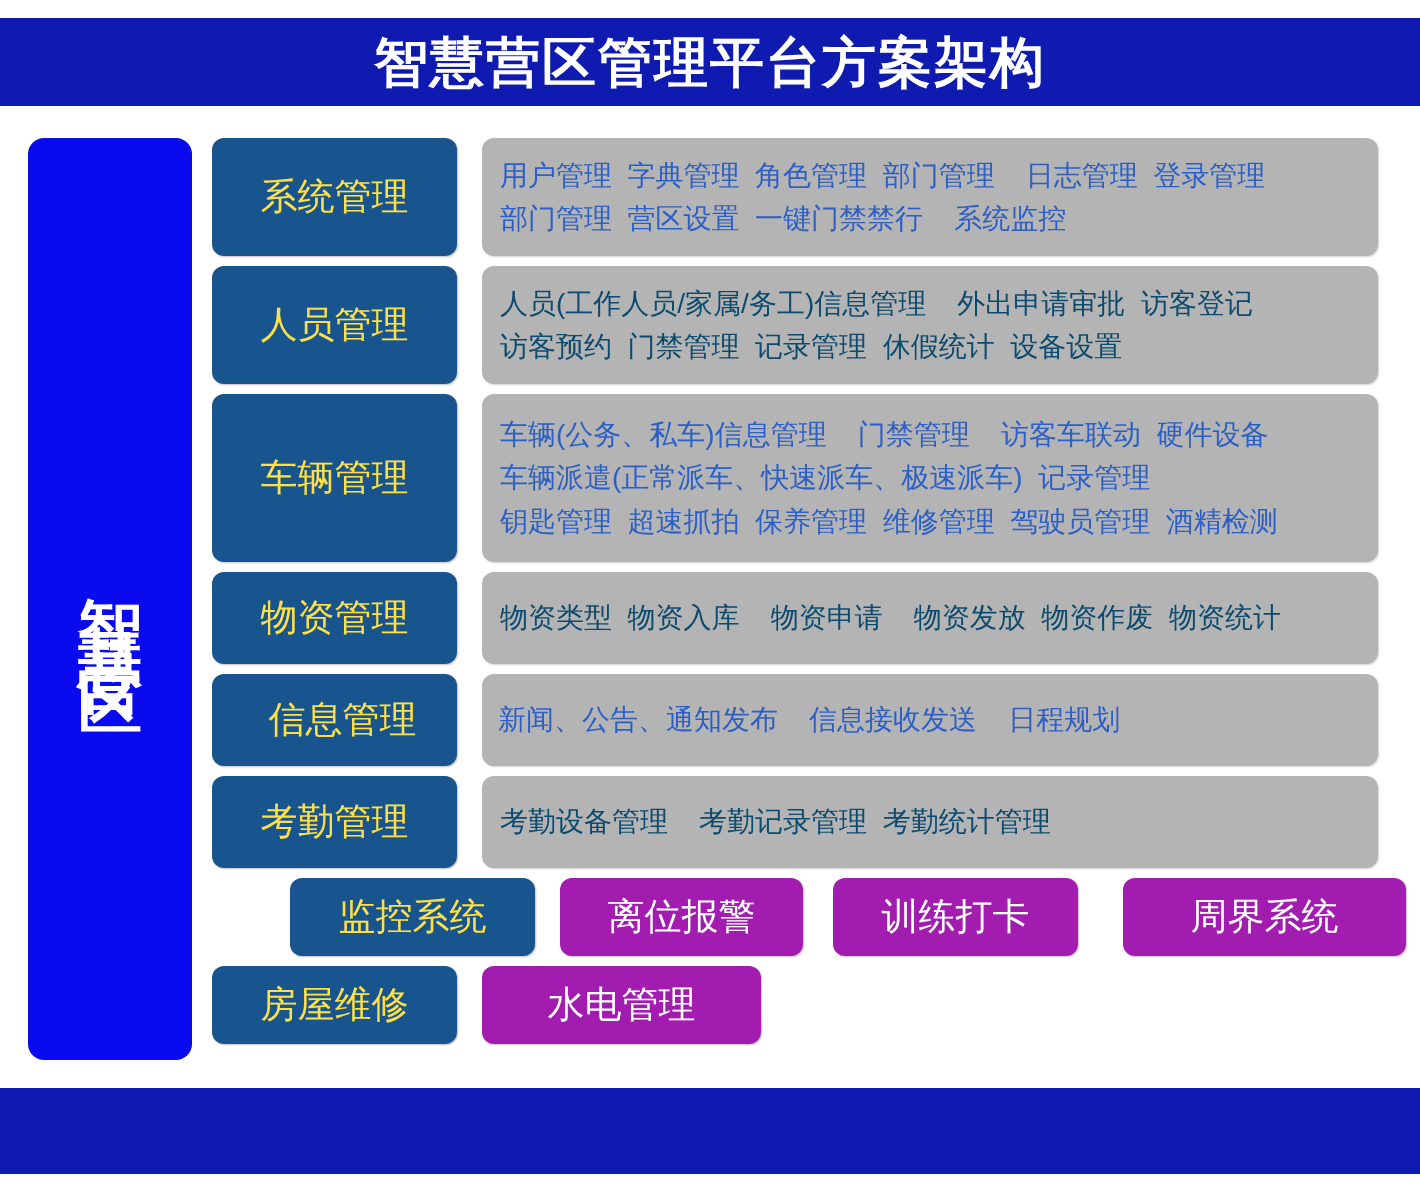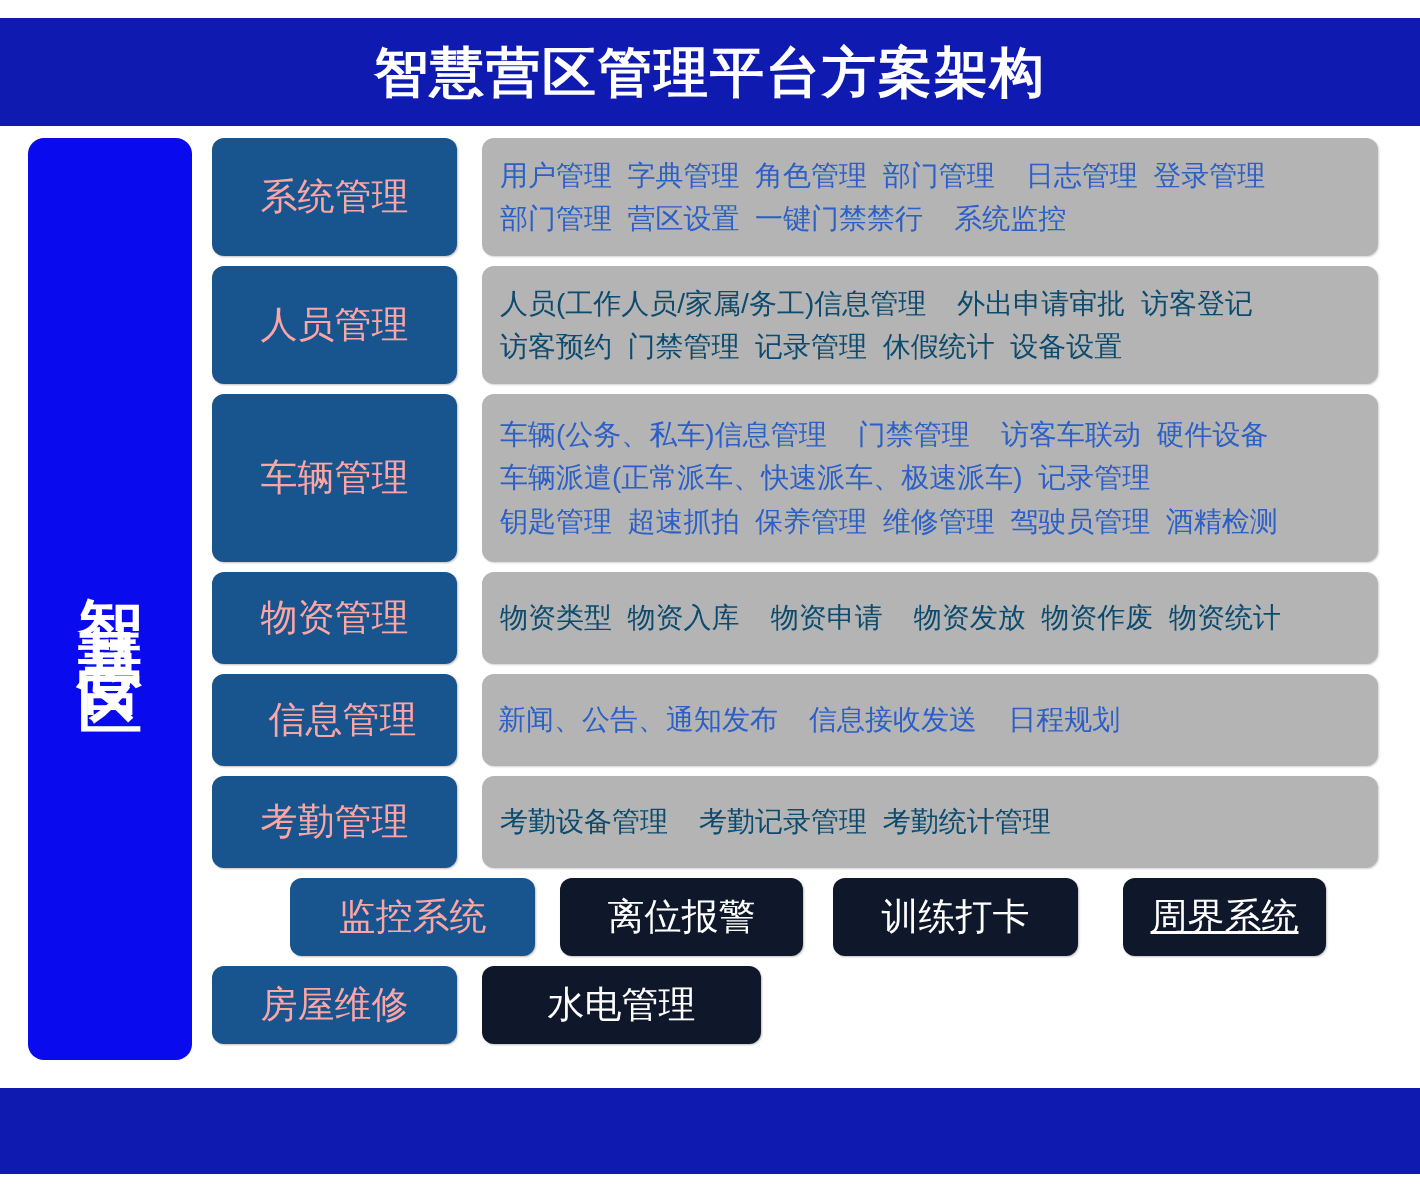--- a/index.html
+++ b/index.html
@@ -14,21 +14,21 @@
     font-family: "Liberation Sans", "DejaVu Sans", sans-serif;
     overflow: hidden;
   }
 
   
   #title-bar {
     position: absolute;
     left: 0;
     top: 18px;
     width: 1420px;
-    height: 108px;
+    height: 88px;
     background: #0f1bb0;
     display: flex;
     align-items: center;
     justify-content: center;
   }
   #title-text {
     color: #ffffff;
     font-size: 54px;
     font-weight: bold;
     letter-spacing: 2px;
@@ -83,21 +83,21 @@
     margin-bottom: 10px;
   }
 
   
   .cat {
     position: absolute;
     left: 212px;
     width: 245px;
     background: #18548e;
     border-radius: 12px;
-    color: #fca5a5;
+    color: #fde047;
     display: flex;
     align-items: center;
     justify-content: center;
     font-size: 37px;
     font-weight: normal;
     box-sizing: border-box;
     box-shadow: 1px 1px 2px rgba(0,0,0,0.25);
   }
 
   
@@ -128,21 +128,21 @@
   .r-h3 { height: 168px; }   
   .r-h4 { height: 92px; }    
   .r-h5 { height: 92px; padding-left: 16px; }    
   .r-h6 { height: 92px; }    
   .r-h7 { height: 78px; margin-left: 39px; }    
   .r-h8 { height: 78px; }    
 
   
   .pill {
     position: absolute;
-    background: #0f172a;
+    background: #a21caf;
     border-radius: 12px;
     color: #ffffff;
     display: flex;
     align-items: center;
     justify-content: center;
     font-size: 37px;
     box-sizing: border-box;
     box-shadow: 1px 1px 2px rgba(0,0,0,0.25);
   }
 </style>
@@ -220,21 +220,21 @@
   <div class="row r-h7">
     <div class="cat r-h7">
       <span>监控系统</span>
     </div>
     <div class="pill r-h7" style="left:482px; width:243px;">
       <span>离位报警</span>
     </div>
     <div class="pill r-h7" style="left:755px; width:245px;text-align:center;">
       <span>训练打卡</span>
     </div>
-    <div class="pill r-h7" style="left:1045px; width:203px;text-decoration:underline;">
+    <div class="pill r-h7" style="left:1045px; width:283px;">
       <span>周界系统</span>
     </div>
   </div>
 
   <div class="row r-h8">
     <div class="cat r-h8">
       <span>房屋维修</span>
     </div>
     <div class="pill r-h8" style="left:482px; width:279px;">
       <span>水电管理</span>

